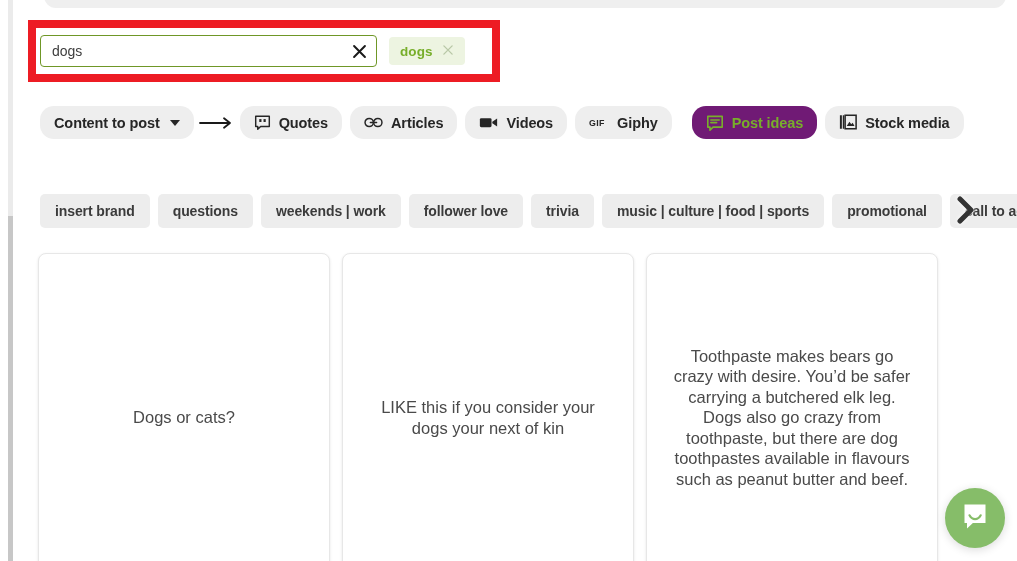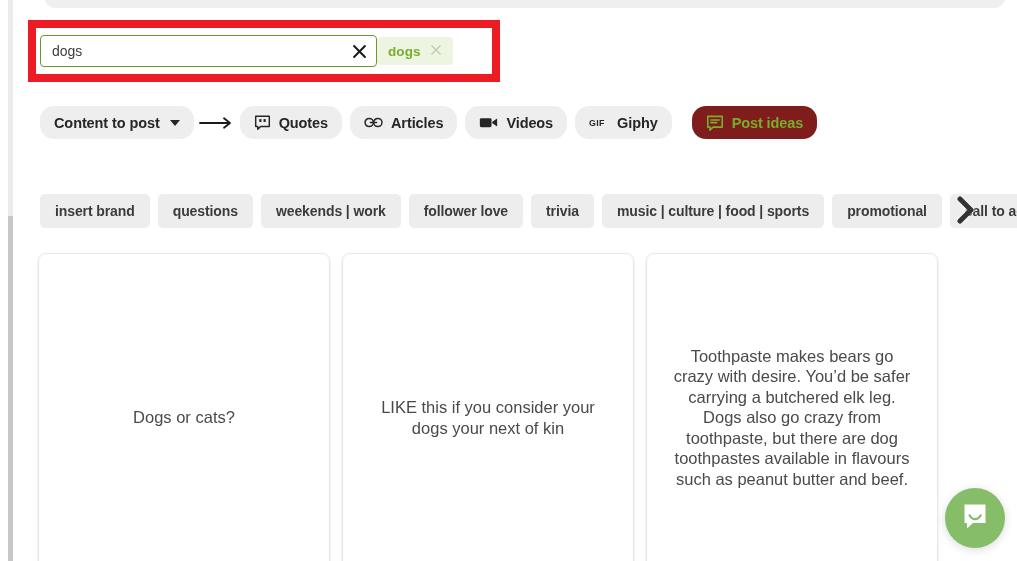--- a/index.html
+++ b/index.html
@@ -51,21 +51,21 @@
     background: #ffffff;
   }
 
   
   .search-row {
     position: absolute;
     left: 40px; top: 35px;
     height: 32px;
     display: flex;
     align-items: center;
-    gap: 0;
+    gap: 12px;
   }
   .search-field {
     position: relative;
     width: 337px; height: 32px;
     border: 1px solid #6f9727;
     border-radius: 4px;
     background: #ffffff;
     display: flex;
     align-items: center;
   }
@@ -133,21 +133,21 @@
     cursor: pointer;
     white-space: nowrap;
   }
   .pill + .pill { margin-left: 8px; }
   .pill .pill-label {
     font-size: 14.5px;
     font-weight: 700;
     color: #262626;
     letter-spacing: -.1px;
   }
-  .pill.active { background: #7f1d1d; margin-left: 20px; }
+  .pill.active { background: #701a75; margin-left: 20px; }
   .pill.active .pill-label { color: #78ae2b; }
   .pill .ico { display: flex; align-items: center; color: #262626; }
   .pill.active .ico { color: #78ae2b; }
   .caret {
     width: 0; height: 0;
     border-left: 5px solid transparent;
     border-right: 5px solid transparent;
     border-top: 6px solid #262626;
     margin-left: 2px;
   }
@@ -333,20 +333,31 @@
     <div class="pill active">
       <span class="ico">
         <svg width="18" height="18" viewBox="0 0 20 20" aria-hidden="true">
           <path d="M2 2.6h16v12H7.8L4.4 18v-3.4H2z" fill="none" stroke="currentColor" stroke-width="1.8" stroke-linejoin="round"></path>
           <path d="M5.4 6.6h9.2M5.4 9.6h6.4" stroke="currentColor" stroke-width="1.8" stroke-linecap="round"></path>
         </svg>
       </span>
       <span class="pill-label">Post ideas</span>
     </div>
 
+    <div class="pill">
+      <span class="ico">
+        <svg width="18" height="18" viewBox="0 0 20 20" aria-hidden="true">
+          <rect x="1" y="1.4" width="2.2" height="15" fill="currentColor"></rect>
+          <rect x="4.2" y="1.4" width="1.6" height="15" fill="currentColor"></rect>
+          <rect x="6.8" y="1.4" width="12.2" height="15" fill="none" stroke="currentColor" stroke-width="1.7"></rect>
+          <path d="M8.6 13.4 L11.6 8.6 L13.6 11.4 L15.2 9.6 L17.2 13.4z" fill="currentColor"></path>
+        </svg>
+      </span>
+      <span class="pill-label">Stock media</span>
+    </div>
   </div>
 
   <div class="chips-row">
     <div class="chip">
       <span class="chip-label">insert brand</span>
     </div>
     <div class="chip">
       <span class="chip-label">questions</span>
     </div>
     <div class="chip">

